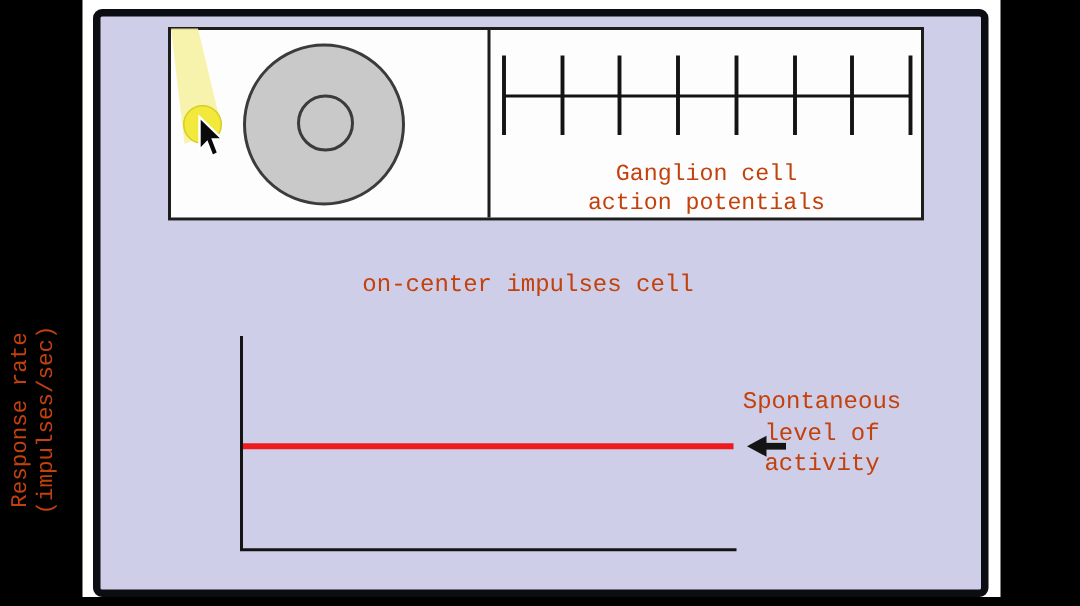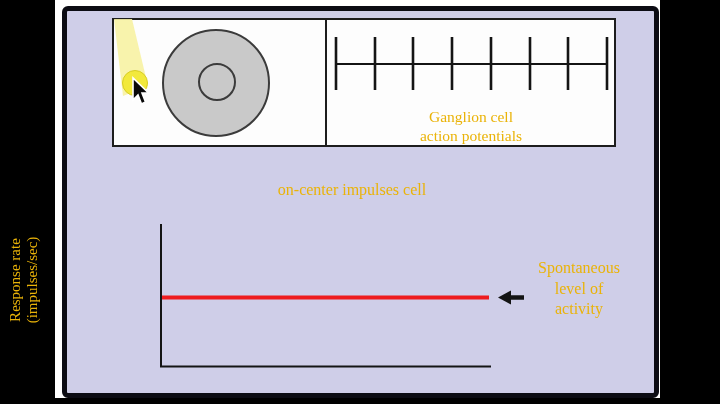--- a/index.html
+++ b/index.html
@@ -1,18 +1,18 @@
 <!DOCTYPE html>
 <html><head>
 <meta charset="utf-8">
 <style>
   html,body{margin:0;padding:0;background:#000;}
   #stage{
-    position:relative;width:660px;height:404px;background:#000;overflow:hidden;
-    font-family:Liberation Serif, serif;color:#eab308;
+    position:relative;width:720px;height:404px;background:#000;overflow:hidden;
+    font-family:Liberation Mono, monospace;color:#c2410c;
   }
   .abs{position:absolute;}
   #matte{left:55px;top:0;width:612px;height:404px;background:#fff;}
   #slide{
     left:62px;top:6px;width:597px;height:392px;box-sizing:border-box;
     border:5px solid #0c0c13;border-radius:6px;background:#cfcee8;
   }
   #panel-box{
     left:112px;top:18px;width:504px;height:129px;box-sizing:border-box;
     background:#fdfdfd;border:2px solid #1d1d1d;
@@ -20,21 +20,21 @@
   #panel-divider{left:325px;top:20px;width:2px;height:125px;background:#1d1d1d;}
   #overlay{left:0;top:0;width:720px;height:404px;pointer-events:none;z-index:5;}
   .txt{white-space:pre-line;text-align:center;}
   #spike-caption{left:328px;top:107px;width:286px;font-size:15.5px;line-height:19px;z-index:6;}
   #slide-title{left:112px;top:181px;width:480px;text-align:center;font-size:16px;z-index:6;}
   #ylabel-anchor{left:133px;top:297px;width:0;height:0;z-index:6;}
   #ylabel{
     position:absolute;transform:translate(-50%,-50%) rotate(-90deg);
     font-size:15px;line-height:16.5px;width:220px;left:-110px;top:-17px;
   }
-  #annotation{left:517px;top:258px;width:124px;font-size:16px;line-height:20.5px;z-index:6;}
+  #annotation{left:486px;top:258px;width:124px;font-size:16px;line-height:20.5px;z-index:6;}
   #bottom-bar{left:0;top:398px;width:720px;height:6px;background:#000;z-index:8;}
 </style>
 </head>
 <body>
 
 <div id="stage">
 
   <div id="matte" class="abs"></div>
 
   <div id="slide" class="abs"></div>

